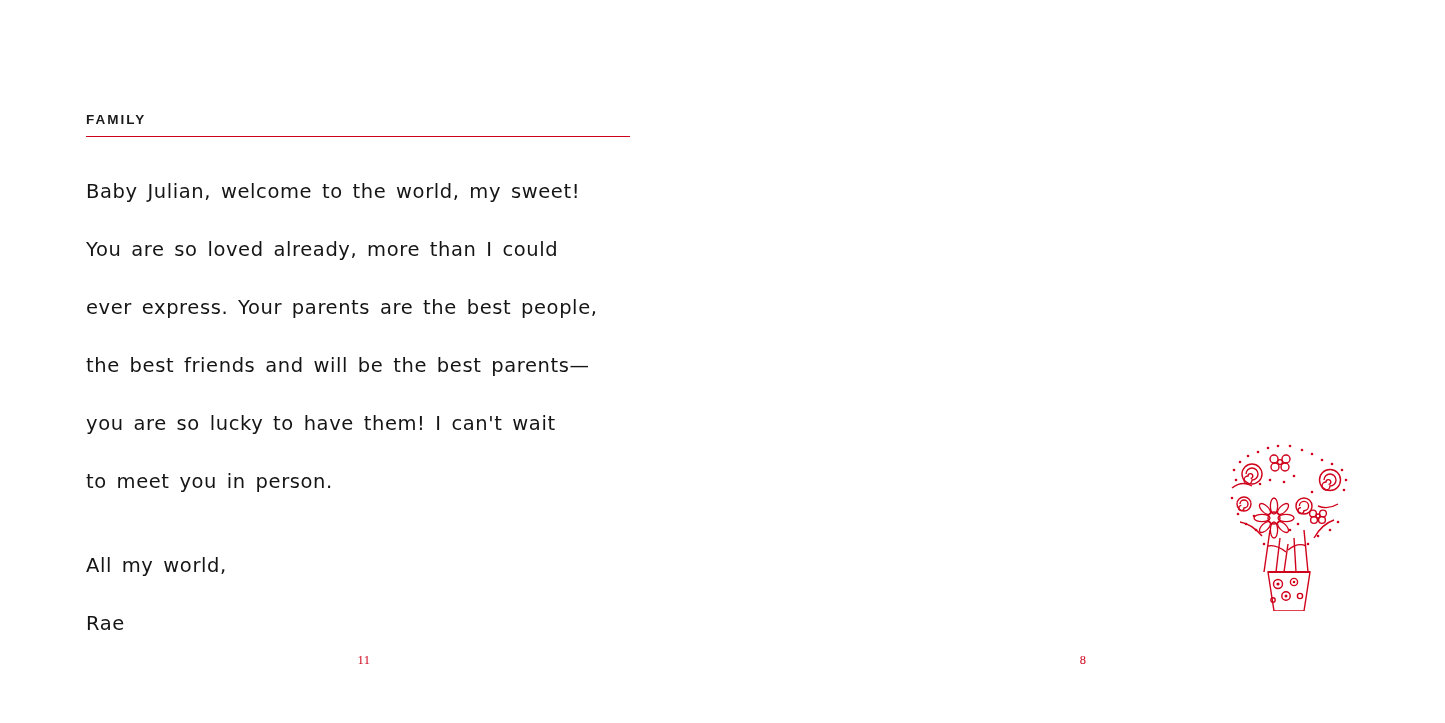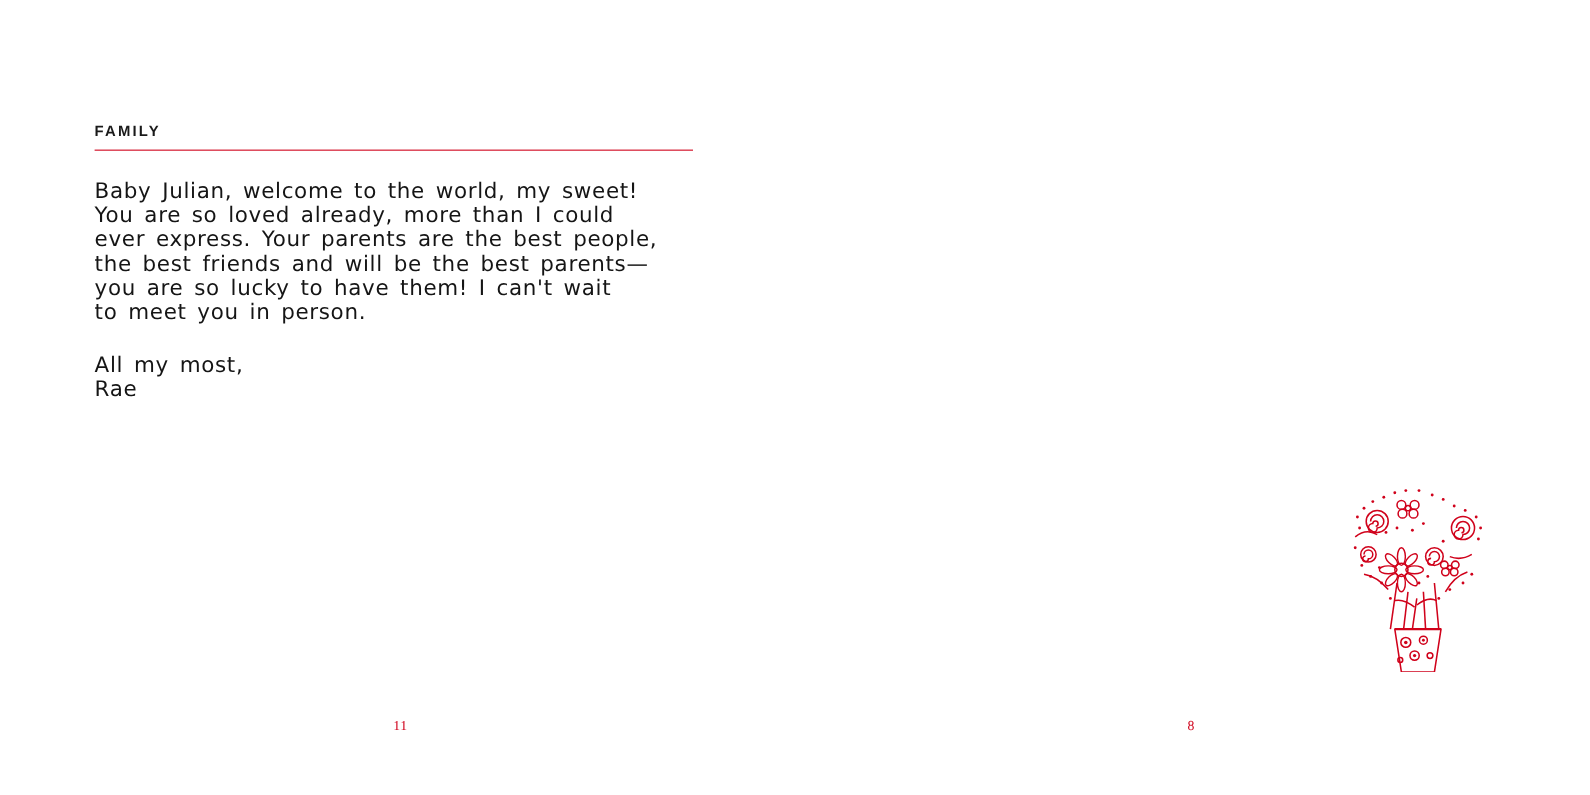--- a/index.html
+++ b/index.html
@@ -37,21 +37,21 @@
     text-transform: uppercase;
     padding-bottom: 9px;
     border-bottom: 1.6px solid #d0021b;
     font-family: "Liberation Sans", sans-serif;
   }
 
   .entry-body {
     margin-top: 26px;
     font-family: "DejaVu Sans", sans-serif;
     font-size: 19.5px;
-    line-height: 22px;
+    line-height: 58px;
     color: #151515;
     letter-spacing: 0.6px;
     word-spacing: 3px;
     font-weight: 400;
   }
   .entry-body p {
     margin: 0 0 26px 0;
     white-space: pre-line;
   }
   .entry-body p:last-child { margin-bottom: 0; }
@@ -90,21 +90,21 @@
   <div class="page page-left">
     <div class="section-head">FAMILY</div>
 
     <div class="entry-body">
       <p>Baby Julian, welcome to the world, my sweet!
 You are so loved already, more than I could
 ever express. Your parents are the best people,
 the best friends and will be the best parents—
 you are so lucky to have them! I can't wait
 to meet you in person.</p>
-      <p class="sig">All my most,
+      <p class="sig">All my world,
 Rae</p>
     </div>
 
     <div class="page-number">11</div>
   </div>
 
   <div class="page page-right">
 
 
     <div class="bouquet">

